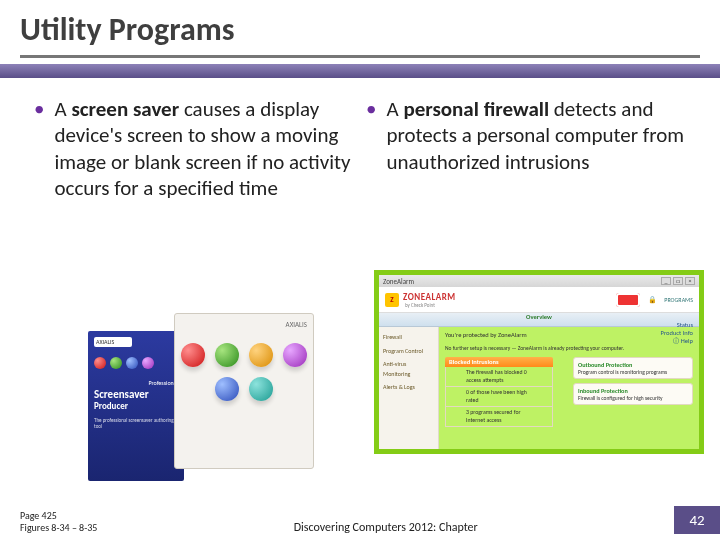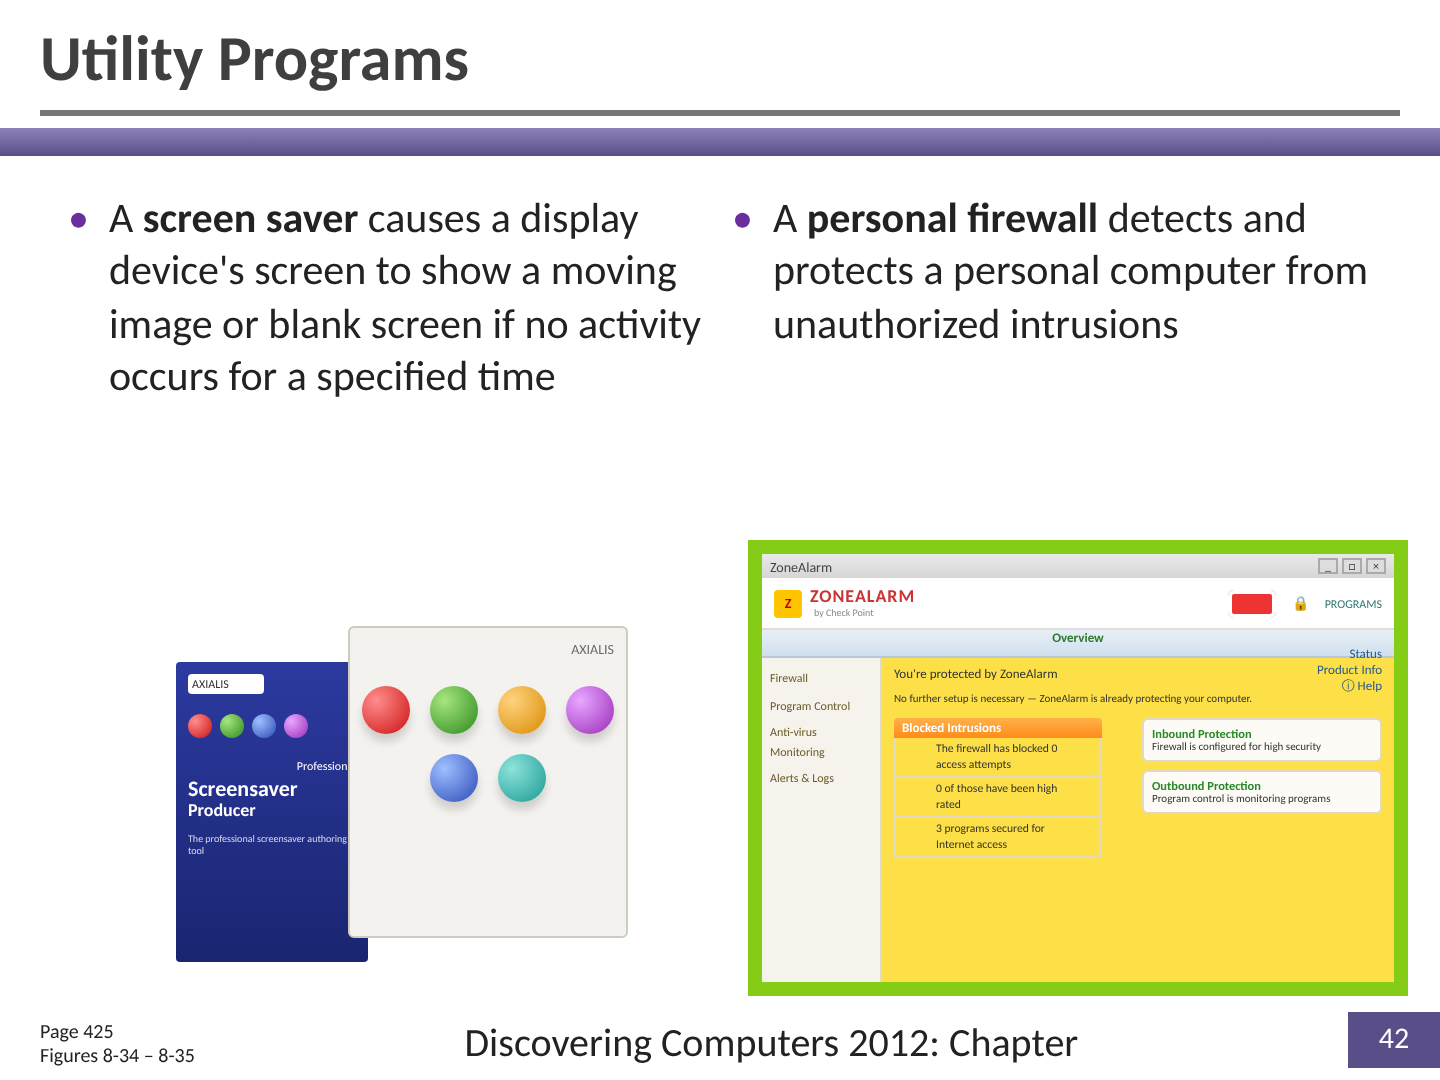--- a/index.html
+++ b/index.html
@@ -26,21 +26,21 @@
   .ball { width: 12px; height: 12px; border-radius: 50%; }
   .box3d .smalltxt { font-size: 5px; line-height: 1.2; opacity: .8; }
   .box3d .prof { font-size: 6px; text-align: right; margin-top: 2px; }
   .box3d .prodname { font-size: 11px; font-weight: bold; margin-top: 1px; }
   .panel { position: absolute; left: 86px; top: 0; width: 140px; height: 156px; background: #f4f2ee; border: 1px solid #d0cbc0; border-radius: 3px; padding: 6px; }
   .panel .logo { font-size: 7px; color: #6a6a6a; text-align: right; }
   .panel .balls2 { display: flex; flex-wrap: wrap; gap: 10px; justify-content: center; margin-top: 14px; }
   .ball2 { width: 24px; height: 24px; border-radius: 50%; box-shadow: 0 4px 4px rgba(0,0,0,.15); }
 
   
-  .fig-right { position: absolute; left: 374px; top: 270px; width: 330px; height: 228px; border: 7px solid #84cc16; background: #fde047; font-size: 7px; color: #333; }
+  .fig-right { position: absolute; left: 374px; top: 270px; width: 330px; height: 184px; border: 5px solid #84cc16; background: #bef264; font-size: 7px; color: #333; }
   .fr-titlebar { height: 12px; background: linear-gradient(#e9e9e9,#d6d6d6); display: flex; align-items: center; padding: 0 4px; justify-content: space-between; }
   .fr-titlebar .t { font-size: 7px; color: #444; }
   .fr-titlebar .btns { display: flex; gap: 2px; }
   .fr-titlebar .b { width: 10px; height: 8px; background: #ddd; border: 1px solid #aaa; font-size: 6px; text-align: center; line-height: 6px; }
   .fr-header { height: 26px; background: #fff; border-bottom: 1px solid #ddd; display: flex; align-items: center; padding: 0 6px; gap: 4px; }
   .fr-header .zlogo { width: 14px; height: 14px; background: #ffc400; color: #b00; font-weight: bold; display: flex; align-items: center; justify-content: center; border-radius: 2px; }
   .fr-header .zname { font-weight: bold; color: #c33; font-size: 9px; letter-spacing: .5px; }
   .fr-header .bycp { font-size: 5px; color: #888; margin-left: 2px; }
   .fr-header .spacer { flex: 1; }
   .fr-header .stopbtn { width: 24px; height: 14px; background: #e33; border-radius: 3px; box-shadow: inset 0 0 0 2px #fff; }
@@ -59,21 +59,21 @@
   .fr-cols { display: flex; gap: 20px; }
   .fr-in, .fr-out { flex: 1; }
   .fr-section-title { background: linear-gradient(#ffb24a,#ff8a1a); color: #fff; font-size: 6.5px; font-weight: bold; padding: 1px 4px; border-radius: 2px 2px 0 0; }
   .fr-row { border: 1px solid #e3d9c2; border-top: none; padding: 2px 20px; font-size: 5.8px; line-height: 1.3; }
   .fr-right { width: 120px; }
   .fr-card { border: 1px solid #e3d9c2; border-radius: 3px; margin-bottom: 4px; padding: 3px 4px; font-size: 5.5px; background: #fdfbf5; }
   .fr-card .g { color: #2a8a2a; font-weight: bold; font-size: 6.2px; }
 
   .footer { position: absolute; bottom: 6px; left: 0; right: 0; display: flex; align-items: flex-end; padding: 0 0 0 20px; }
   .footer .pg { font-size: 10px; line-height: 1.2; color: #222; }
-  .footer .src { flex: 1; text-align: center; font-size: 20px; color: #222; }
+  .footer .src { flex: 1; text-align: center; font-size: 12px; color: #222; }
   .footer .num { width: 46px; height: 28px; background: #5a4e88; color: #fff; display: flex; align-items: center; justify-content: center; font-size: 15px; }
 </style>
 </head>
 <body>
 
 <div class="slide">
 
   <div class="title-area">
     <div class="title">Utility Programs</div>
     <div class="underline"></div>
@@ -168,26 +168,26 @@
         <div style="font-size:5.5px;margin-bottom:6px;">No further setup is necessary — ZoneAlarm is already protecting your computer.</div>
         <div class="fr-cols">
           <div class="fr-in">
             <div class="fr-section-title">Blocked Intrusions</div>
             <div class="fr-row">The firewall has blocked 0 access attempts</div>
             <div class="fr-row">0 of those have been high rated</div>
             <div class="fr-row">3 programs secured for Internet access</div>
           </div>
           <div class="fr-right">
             <div class="fr-card">
+              <div class="g">Outbound Protection</div>
+              <div>Program control is monitoring programs</div>
+            </div>
+            <div class="fr-card">
               <div class="g">Inbound Protection</div>
               <div>Firewall is configured for high security</div>
-            </div>
-            <div class="fr-card">
-              <div class="g">Outbound Protection</div>
-              <div>Program control is monitoring programs</div>
             </div>
           </div>
         </div>
       </div>
     </div>
   </div>
 
   <div class="footer">
     <div class="pg">
       <div>Page 425</div>

